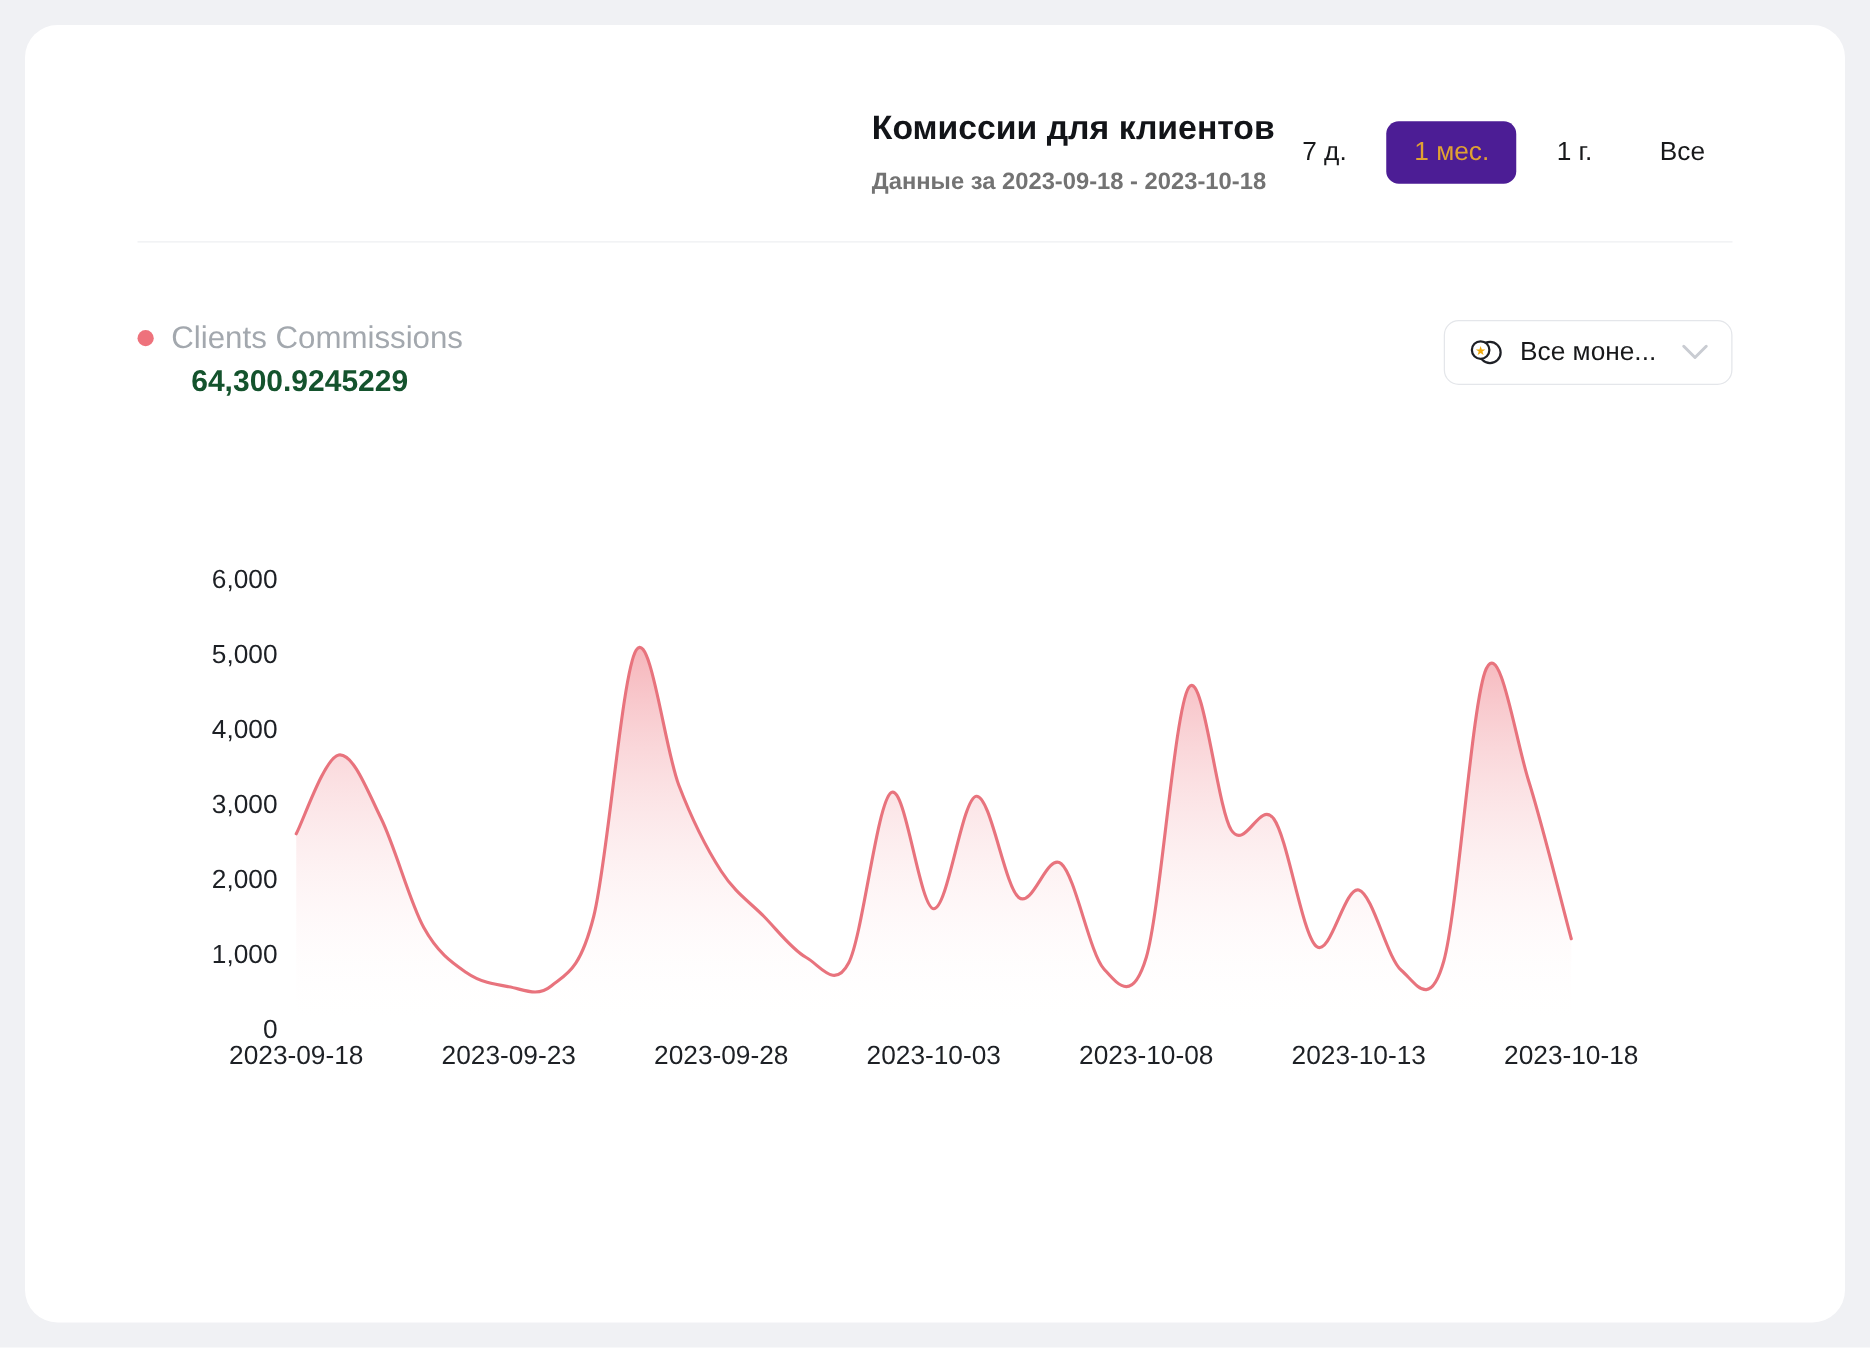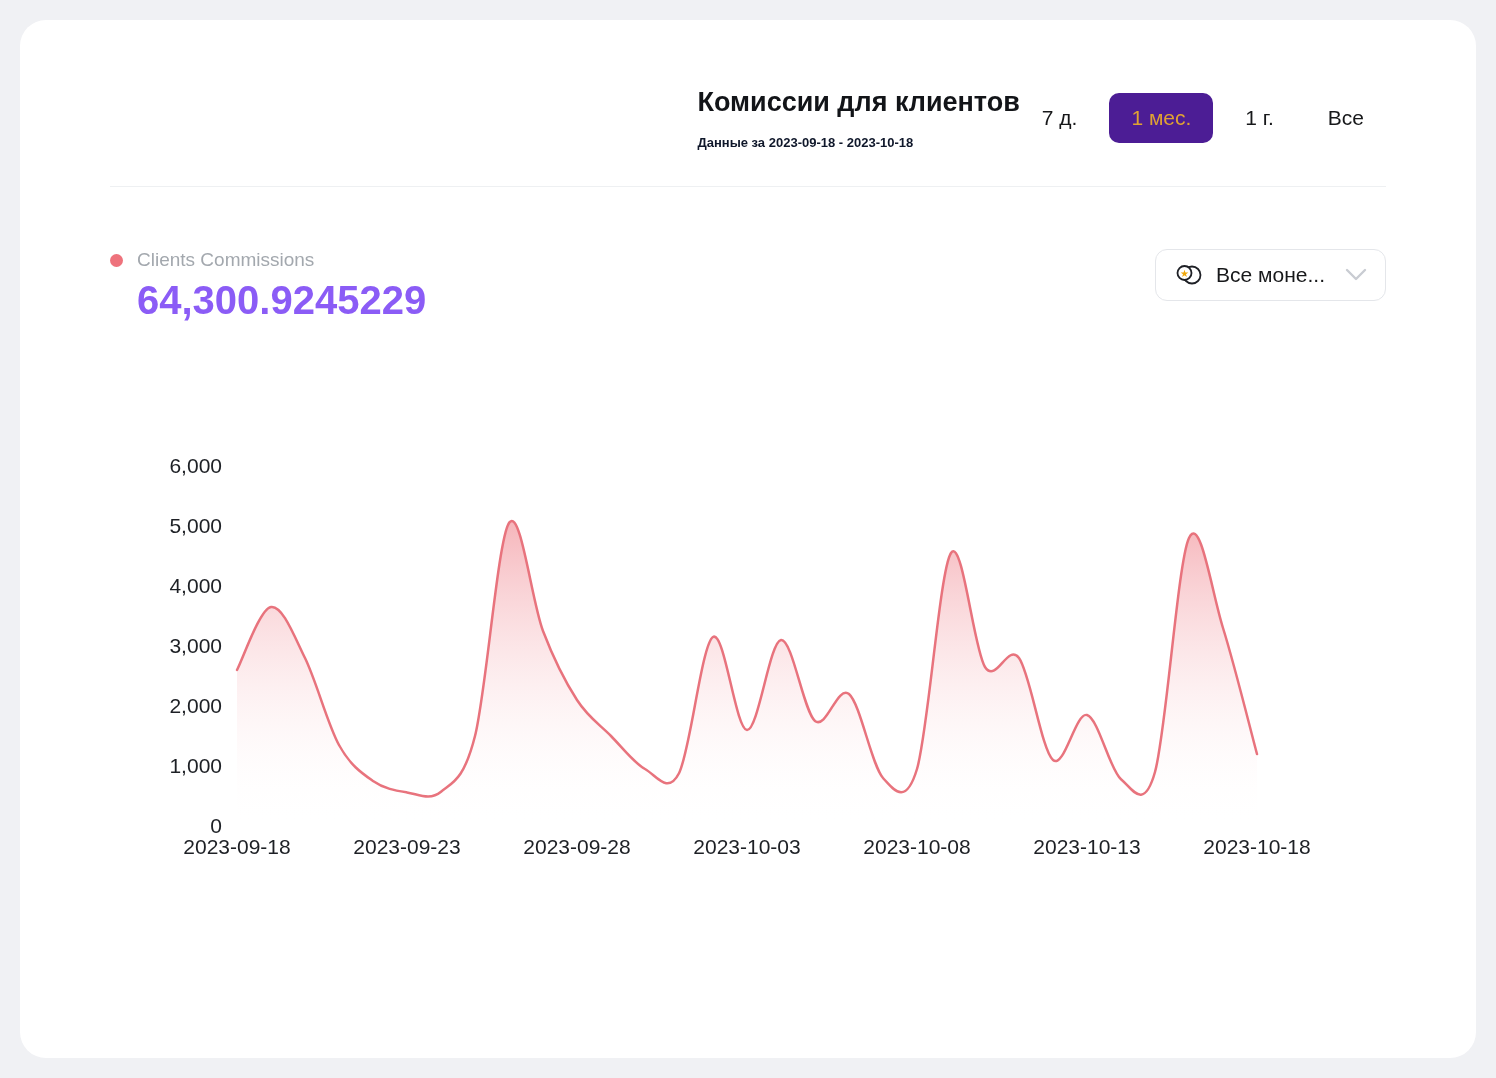--- a/index.html
+++ b/index.html
@@ -25,23 +25,23 @@
     align-items: center;
   }
   .title {
     font-size: 27px;
     font-weight: 700;
     color: #121418;
     line-height: 1.2;
   }
   .subtitle {
     margin-top: 17px;
-    font-size: 13px;
+    font-size: 19px;
     font-weight: 700;
-    color: #0f172a;
+    color: #737373;
   }
   .ranges {
     display: flex;
     align-items: center;
     gap: 10px;
     font-size: 21px;
   }
   .range-btn {
     font-family: inherit;
     font-size: 21px;
@@ -74,28 +74,28 @@
     align-items: center;
     gap: 14px;
   }
   .dot {
     width: 13px; height: 13px;
     border-radius: 50%;
     background: #ee727c;
     flex: 0 0 auto;
   }
   .series-label {
-    font-size: 19px;
+    font-size: 25px;
     color: #a3a8ae;
   }
   .total {
-    margin: 7px 0 0 27px;
-    font-size: 40px;
+    margin: 7px 0 0 43px;
+    font-size: 24px;
     font-weight: 700;
-    color: #8b5cf6;
+    color: #14532d;
   }
   .coin-btn {
     display: flex;
     align-items: center;
     gap: 12px;
     background: #ffffff;
     border: 1px solid #e4e6ea;
     border-radius: 12px;
     padding: 10px 18px;
     font-family: inherit;

